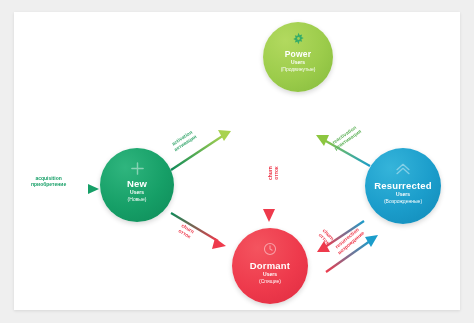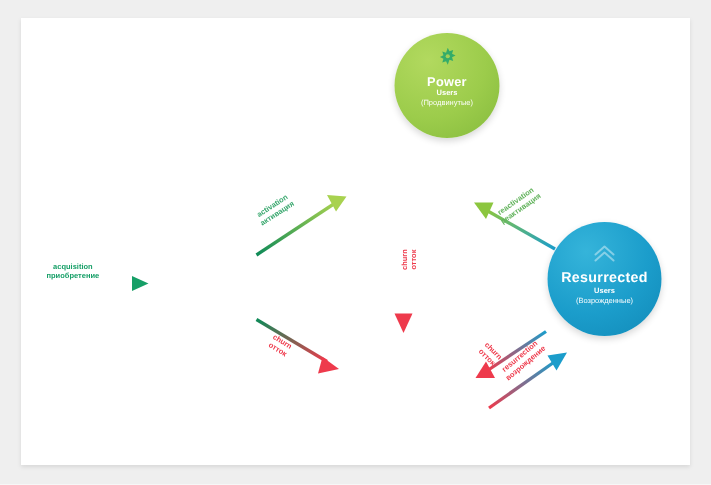--- a/index.html
+++ b/index.html
@@ -217,32 +217,53 @@
         <path d="M12 1.5l2.1 4.3 4.6-1.4-1.4 4.6 4.3 2.1-4.3 2.1 1.4 4.6-4.6-1.4L12 22.5l-2.1-4.3-4.6 1.4 1.4-4.6L2.4 12.9 6.7 10.8 5.3 6.2l4.6 1.4z" fill="#2aa86a" opacity="0.92"></path>
         <circle cx="12" cy="12" r="2.6" fill="#a3d054"></circle>
       </svg>
     </span>
     <span class="title">Power</span>
     <span class="sub">Users</span>
     <span class="ru">(Продвинутые)</span>
   </div>
 
 
+  <div class="node" id="node-new">
+    <span class="ico">
+      <svg width="15" height="15" viewBox="0 0 24 24">
+        <path d="M12 3v18M3 12h18" stroke="#ffffff" stroke-width="2.3" stroke-linecap="round" opacity="0.45"></path>
+      </svg>
+    </span>
+    <span class="title">New</span>
+    <span class="sub">Users</span>
+    <span class="ru">(Новые)</span>
+  </div>
 
   <div class="node" id="node-resurrected">
     <span class="ico">
       <svg width="16" height="14" viewBox="0 0 24 20">
         <path d="M3 11L12 3l9 8M3 17l9-8 9 8" fill="none" stroke="#ffffff" stroke-width="2" stroke-linecap="round" stroke-linejoin="round" opacity="0.42"></path>
       </svg>
     </span>
     <span class="title">Resurrected</span>
     <span class="sub">Users</span>
     <span class="ru">(Возрожденные)</span>
   </div>
 
+  <div class="node" id="node-dormant">
+    <span class="ico">
+      <svg width="14" height="14" viewBox="0 0 24 24">
+        <circle cx="12" cy="12" r="9.5" fill="none" stroke="#ffffff" stroke-width="1.8" opacity="0.48"></circle>
+        <path d="M12 6.5V12l3.6 2.2" fill="none" stroke="#ffffff" stroke-width="1.8" stroke-linecap="round" opacity="0.48"></path>
+      </svg>
+    </span>
+    <span class="title">Dormant</span>
+    <span class="sub">Users</span>
+    <span class="ru">(Спящие)</span>
+  </div>
 
   <div class="edge-label" id="lbl-acquisition">
     <span class="en">acquisition</span>
     <span class="ru">приобретение</span>
   </div>
 
   <div class="edge-label" id="lbl-activation">
     <span class="en">activation</span>
     <span class="ru">активация</span>
   </div>

